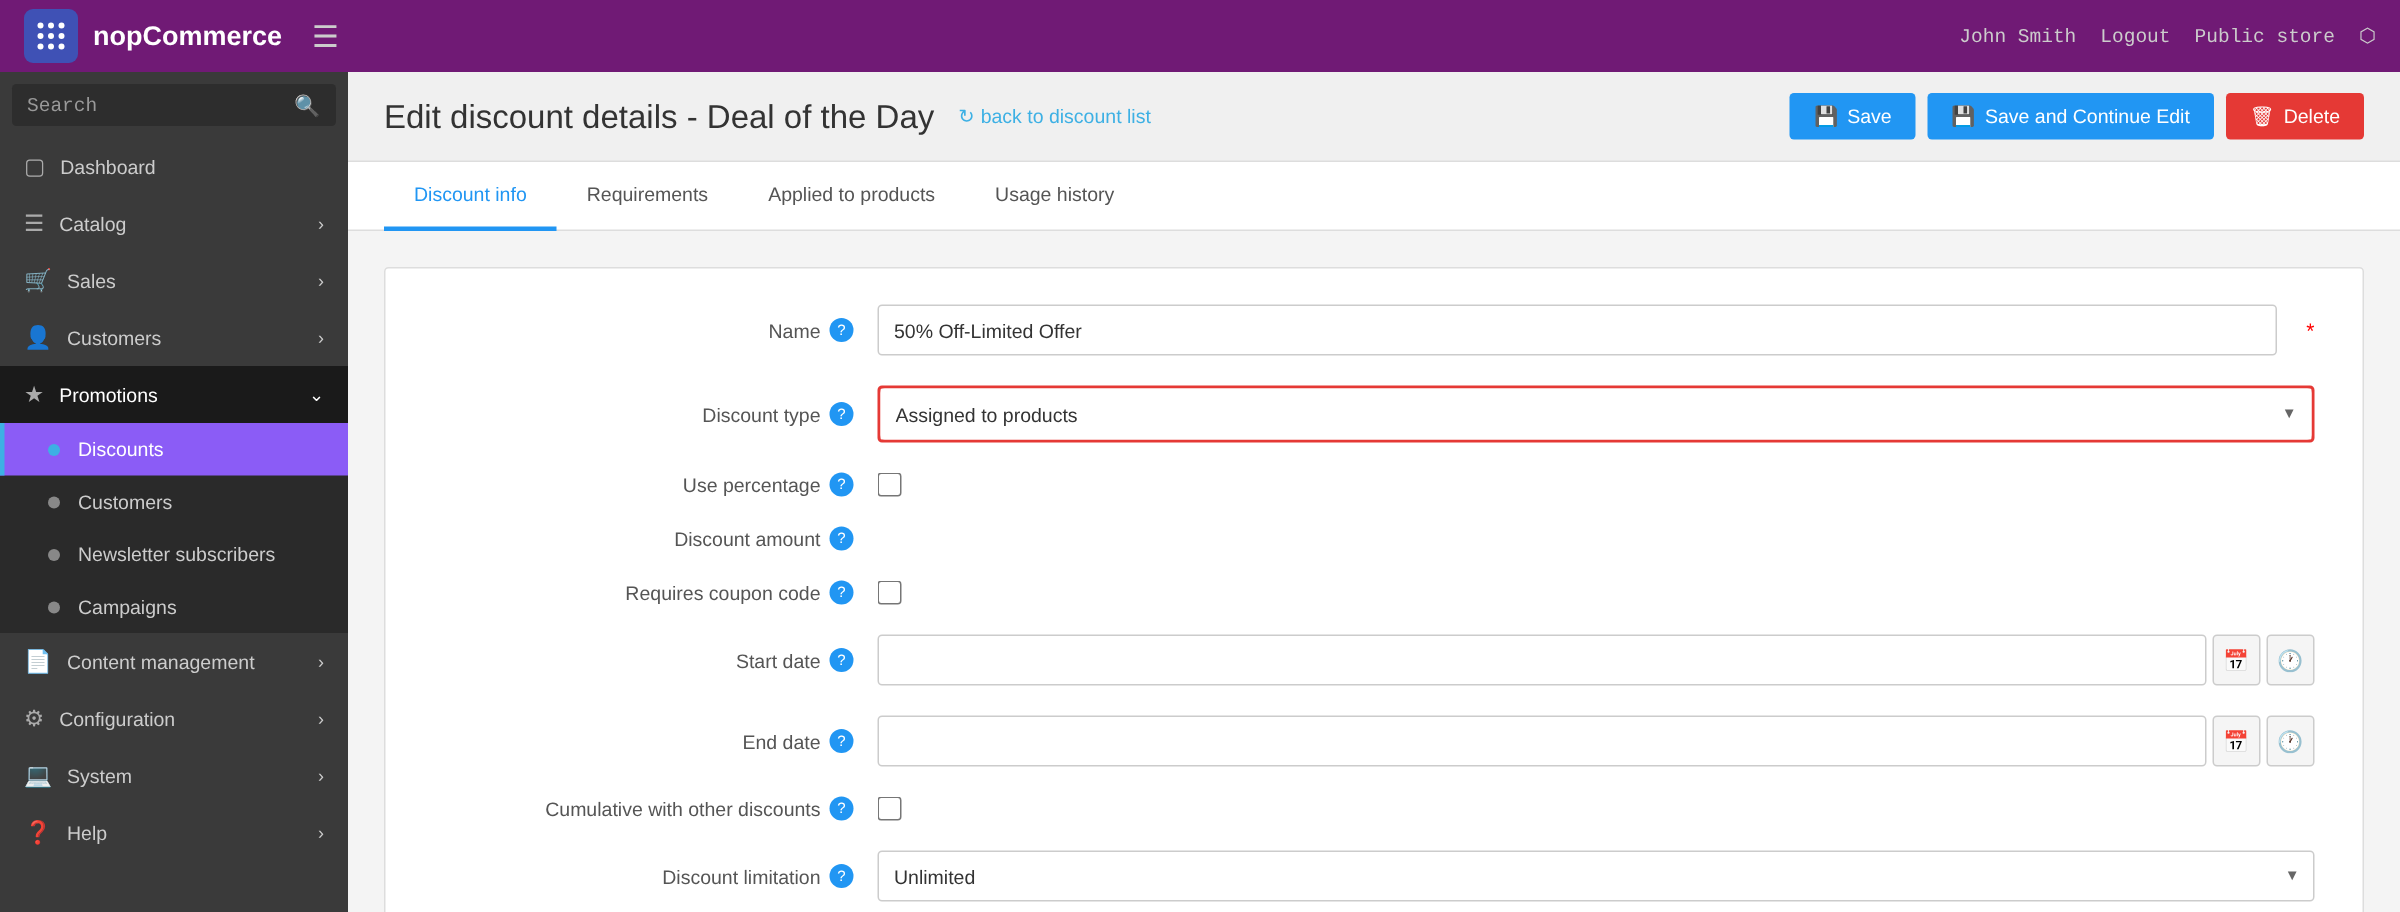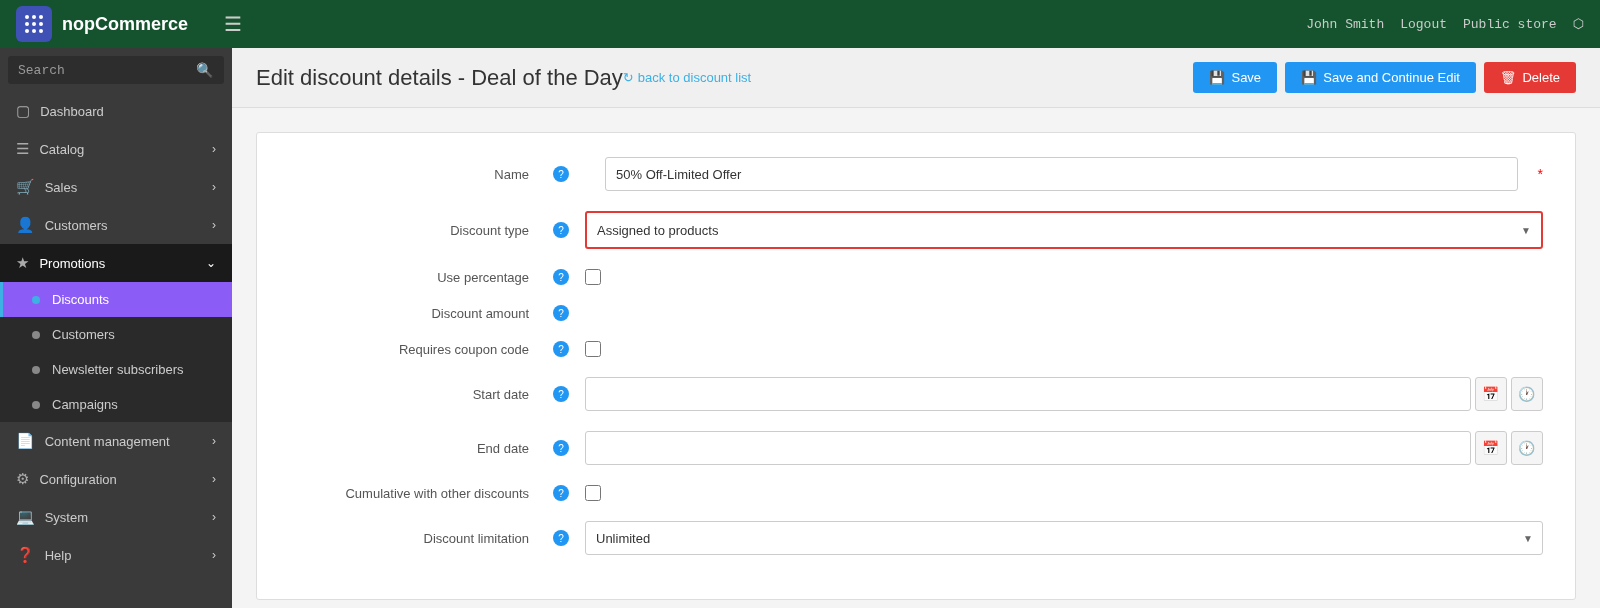--- a/index.html
+++ b/index.html
@@ -1,27 +1,26 @@
 <!DOCTYPE html>
 <html><head>
   <meta charset="utf-8">
   <style>
     * { box-sizing: border-box; margin: 0; padding: 0; }
     body { font-family: 'Segoe UI', Arial, sans-serif; font-size: 14px; background: #f4f4f4; color: #333; display: flex; flex-direction: column; height: 608px; overflow: hidden; }
 
     
     .top-nav {
-      background: #14532d;
+      background: #701a75;
       color: #fff;
       height: 48px;
       display: flex;
       align-items: center;
       padding: 0 16px;
       flex-shrink: 0;
-      gap: 16px;
     }
     .top-nav .logo {
       display: flex; align-items: center; gap: 10px;
       font-size: 18px; font-weight: bold; color: #fff;
       margin-right: 20px;
     }
     .logo-icon {
       width: 36px; height: 36px;
       background: #3f51b5;
       border-radius: 6px;
@@ -87,20 +86,21 @@
     
     .content-area { flex: 1; display: flex; flex-direction: column; overflow: hidden; }
 
     
     .page-header {
       background: #f0f0f0;
       border-bottom: 1px solid #ddd;
       padding: 14px 24px;
       display: flex;
       align-items: center;
+      gap: 16px;
       flex-shrink: 0;
     }
     .page-title { font-size: 22px; font-weight: 400; color: #333; }
     .back-link { color: #3db0e4; font-size: 13px; text-decoration: none; cursor: pointer; display: flex; align-items: center; gap: 4px; }
     .page-header-actions { margin-left: auto; display: flex; gap: 8px; }
     .btn { padding: 8px 16px; border: none; border-radius: 3px; cursor: pointer; font-size: 13px; display: flex; align-items: center; gap: 6px; }
     .btn-primary { background: #2196f3; color: #fff; }
     .btn-save-continue { background: #2196f3; color: #fff; }
     .btn-delete { background: #e53935; color: #fff; }
 
@@ -142,39 +142,38 @@
       gap: 16px;
     }
     .form-label {
       width: 280px;
       text-align: right;
       font-size: 13px;
       color: #555;
       display: flex;
       align-items: center;
       justify-content: flex-end;
-      gap: 24px;
+      gap: 6px;
       flex-shrink: 0;
     }
     .required-star { color: red; font-size: 14px; margin-left: 4px; }
     .help-icon {
       width: 16px; height: 16px; border-radius: 50%;
       background: #2196f3; color: #fff;
       font-size: 10px; display: inline-flex; align-items: center; justify-content: center;
       cursor: pointer; flex-shrink: 0;
     }
     .form-control {
       flex: 1;
       height: 34px;
       border: 1px solid #ccc;
       border-radius: 3px;
       padding: 0 10px;
       font-size: 13px;
       color: #333;
-      margin-left: 20px;
     }
     .form-select {
       flex: 1;
       height: 34px;
       border: 1px solid #ccc;
       border-radius: 3px;
       padding: 0 10px;
       font-size: 13px;
       color: #333;
       background: #fff;
@@ -341,20 +340,34 @@
           <span>💾</span>
           <span>Save and Continue Edit</span>
         </button>
         <button class="btn btn-delete">
           <span>🗑</span>
           <span>Delete</span>
         </button>
       </div>
     </div>
 
+    <div class="tabs-bar">
+      <div class="tab active">
+        <span>Discount info</span>
+      </div>
+      <div class="tab">
+        <span>Requirements</span>
+      </div>
+      <div class="tab">
+        <span>Applied to products</span>
+      </div>
+      <div class="tab">
+        <span>Usage history</span>
+      </div>
+    </div>
 
     <div class="form-area">
       <div class="form-card">
 
         <div class="form-row">
           <div class="form-label">
             <span>Name</span>
             <span class="help-icon">?</span>
           </div>
           <input type="text" class="form-control" value="50% Off-Limited Offer" style="">

